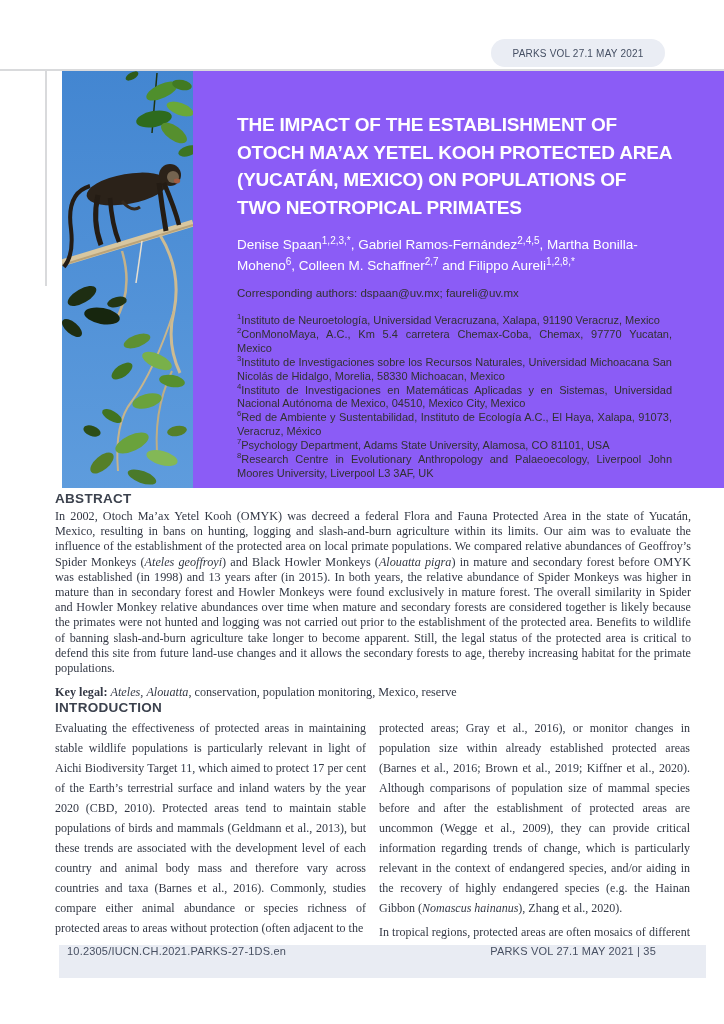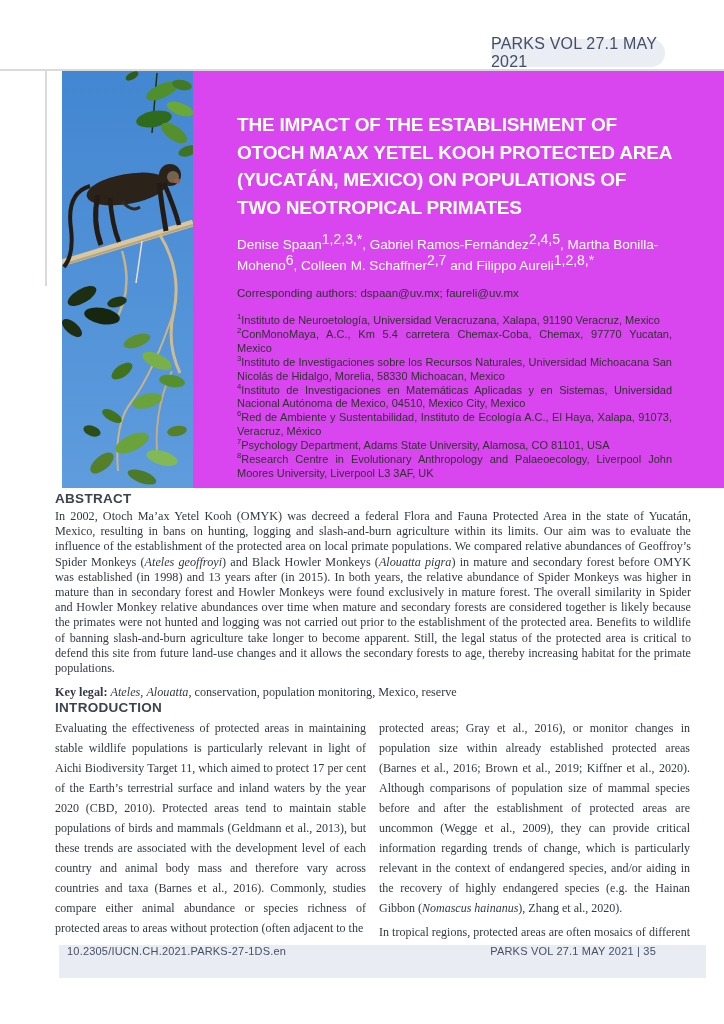--- a/index.html
+++ b/index.html
@@ -1,36 +1,36 @@
 <!DOCTYPE html>
 <html><head>
 <meta charset="utf-8">
 <style>
   html,body{margin:0;padding:0;background:#ffffff;}
   body{width:724px;height:1024px;position:relative;font-family:"Liberation Sans",sans-serif;}
   .page{position:absolute;left:0;top:0;width:724px;height:1024px;background:#ffffff;overflow:hidden;}
 
   .banner{position:absolute;left:491px;top:39px;width:174px;height:28px;background:#eaedf4;
     border-radius:14px;display:flex;align-items:center;justify-content:center;
-    font-size:16px;color:#454f63;letter-spacing:.2px;}
+    font-size:10px;color:#454f63;letter-spacing:.2px;}
 
   .rule-top{position:absolute;left:0;top:69px;width:724px;height:2px;background:#d9dadc;}
   .rule-left{position:absolute;left:45px;top:69px;width:2px;height:217px;background:#d9dadc;}
 
   .photo{position:absolute;left:62px;top:71px;width:131px;height:417px;overflow:hidden;}
   .photo svg{display:block;width:131px;height:417px;}
 
-  .header-block{position:absolute;left:193px;top:71px;width:531px;height:417px;background:#d946ef;
+  .header-block{position:absolute;left:193px;top:71px;width:531px;height:417px;background:#8b5cf6;
     box-sizing:border-box;padding:40px 52px 0 44px;}
   .title{margin:0 0 13px;font-size:19px;line-height:27.5px;font-weight:700;color:#ffffff;letter-spacing:-0.2px;}
   .authors{margin:0 0 11px;font-size:13.5px;line-height:21px;color:#ffffff;}
   .corr{margin:0 0 15px;font-size:11.5px;color:#313131;}
   .aff{margin:0;font-size:11px;line-height:13.9px;color:#313131;text-align:justify;}
   sup{font-size:70%;line-height:0;vertical-align:super;}
-  .authors sup{font-size:14px;}
+  .authors sup{font-size:10px;}
 
   .abstract{position:absolute;left:55px;top:491px;width:636px;}
   h2.sec{margin:0 0 3px;font-size:13.5px;font-weight:700;color:#3c424e;letter-spacing:.3px;
     font-family:"Liberation Sans",sans-serif;}
   .body-text{margin:0;font-family:"Liberation Serif",serif;font-size:12.2px;line-height:15.2px;
     color:#333845;text-align:justify;}
   .keywords{margin:9px 0 0;font-family:"Liberation Serif",serif;font-size:12.2px;color:#333845;}
 
   .intro{position:absolute;left:55px;top:700px;width:636px;height:242px;overflow:hidden;}
   .cols{display:flex;gap:13px;margin-top:2px;}

